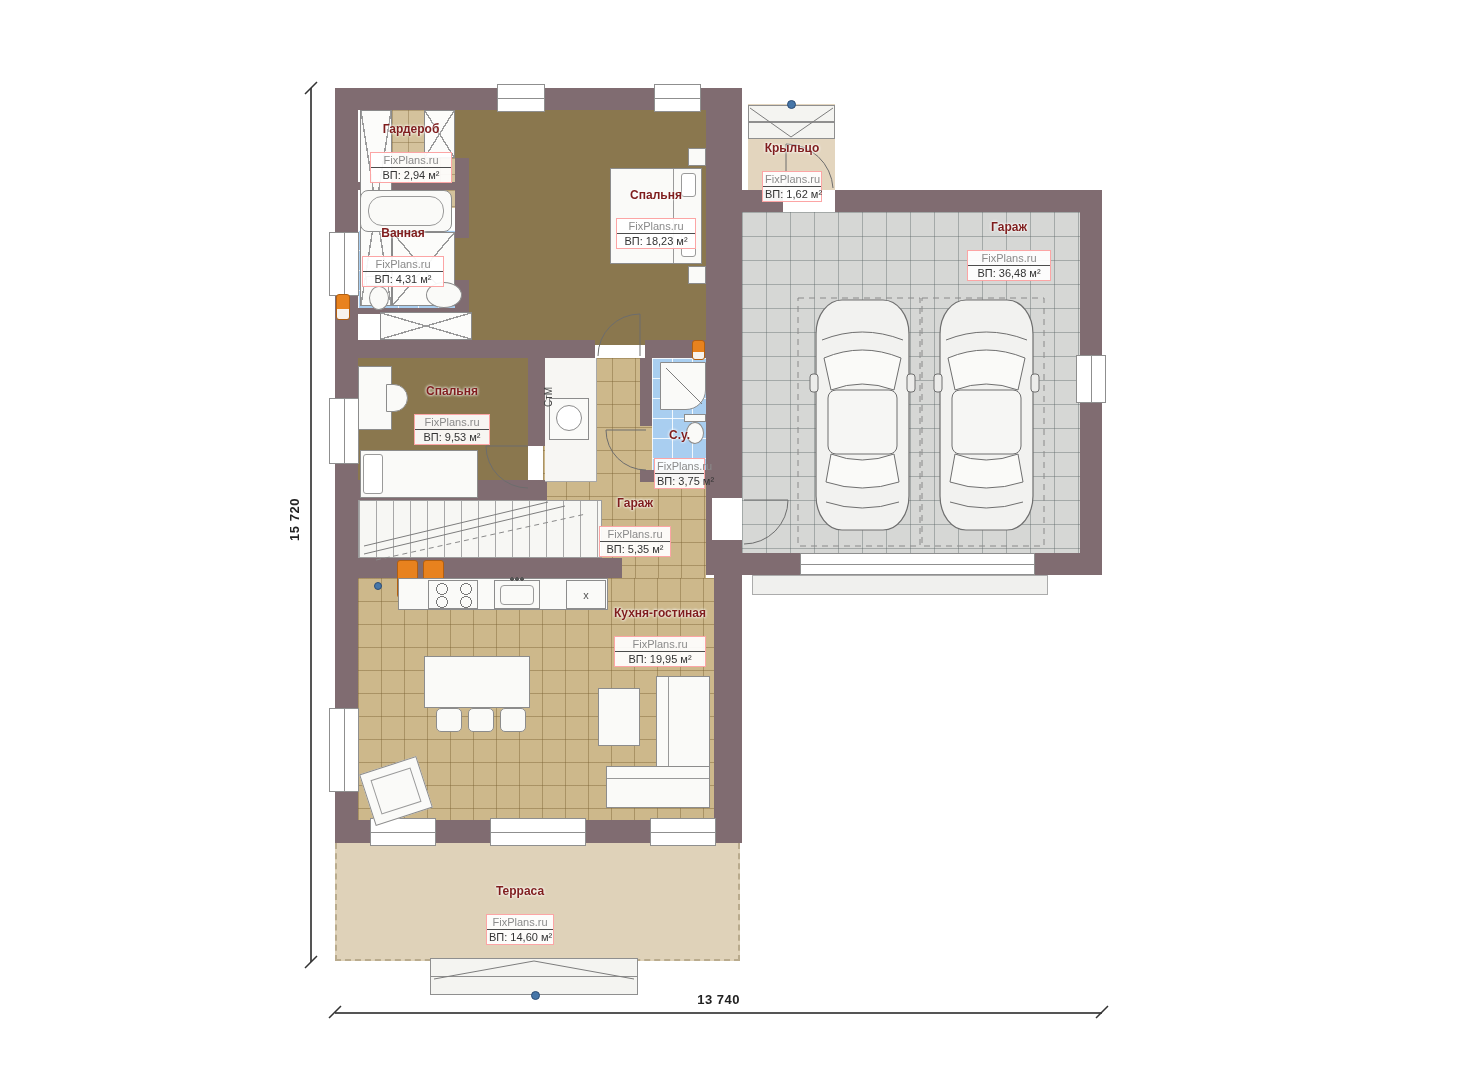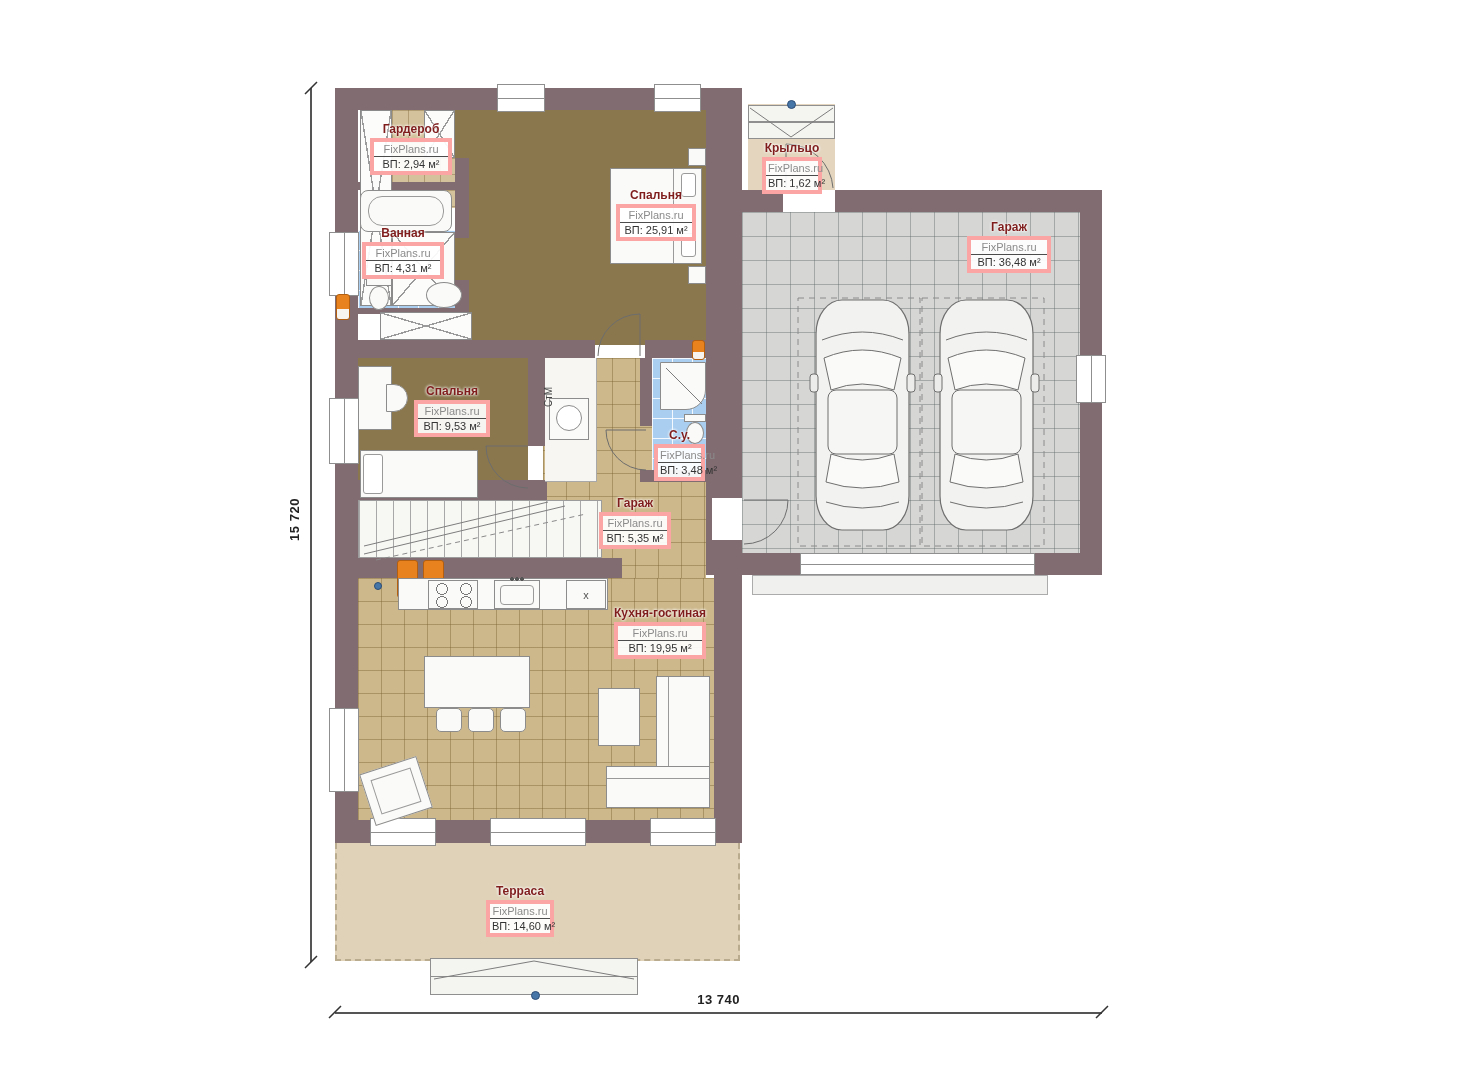--- a/index.html
+++ b/index.html
@@ -58,21 +58,21 @@
       radial-gradient(circle at 37px 21px,transparent 5px,#777 5px,#777 6px,transparent 6px);}
   .sofa-v{background-image:linear-gradient(90deg,transparent 0,transparent 11px,#999 11px,#999 12px,transparent 12px);}
   .sofa-h{background-image:linear-gradient(transparent 0,transparent 11px,#999 11px,#999 12px,transparent 12px);}
   .apron{position:absolute;background:#F0F0EE;border:1px solid #ababab;}
   .drum{position:absolute;border:1px solid #8c8c8c;border-radius:50%;background:#fff;}
 
   
   .rlabel{position:absolute;z-index:30;}
   .rname{font-size:12px;font-weight:bold;color:#7f1d1d;text-align:center;white-space:nowrap;
     text-shadow:0 0 3px #fff,0 0 3px #fff;}
-  .rbox{margin-top:2px;background:rgba(255,255,255,.93);border:4px solid #fca5a5;}
+  .rbox{margin-top:16px;background:rgba(255,255,255,.93);border:1px solid #fca5a5;}
   .rbrand{color:#8b8b8b;font-size:11px;text-align:center;padding:1px 2px;border-bottom:1px solid #4c4c4c;white-space:nowrap;}
   .rarea{color:#333;font-size:11px;text-align:center;padding:1px 2px;white-space:nowrap;}
 
   .stm{position:absolute;font-size:10px;color:#444;transform:rotate(-90deg);white-space:nowrap;z-index:12;}
   .xmark{position:absolute;font-size:11px;color:#555;z-index:12;display:flex;align-items:center;justify-content:center;}
 
   
   .dimline{position:absolute;background:#555;}
   .dimtext{position:absolute;font-size:13px;font-weight:bold;color:#222;letter-spacing:.5px;z-index:30;}
 
@@ -247,21 +247,21 @@
     <div class="rname">Ванная</div>
     <div class="rbox">
       <div class="rbrand">FixPlans.ru</div>
       <div class="rarea">ВП: 4,31 м²</div>
     </div>
   </div>
   <div class="rlabel" style="left:616px;top:188px;width:80px;">
     <div class="rname">Спальня</div>
     <div class="rbox">
       <div class="rbrand">FixPlans.ru</div>
-      <div class="rarea">ВП: 25,91 м²</div>
+      <div class="rarea">ВП: 18,23 м²</div>
     </div>
   </div>
   <div class="rlabel" style="left:754px;top:141px;width:68px;padding-left:8px;">
     <div class="rname">Крыльцо</div>
     <div class="rbox">
       <div class="rbrand">FixPlans.ru</div>
       <div class="rarea">ВП: 1,62 м²</div>
     </div>
   </div>
   <div class="rlabel" style="left:967px;top:220px;width:84px;">
@@ -275,21 +275,21 @@
     <div class="rname">Спальня</div>
     <div class="rbox">
       <div class="rbrand">FixPlans.ru</div>
       <div class="rarea">ВП: 9,53 м²</div>
     </div>
   </div>
   <div class="rlabel" style="left:654px;top:428px;width:51px;">
     <div class="rname">С.у.</div>
     <div class="rbox">
       <div class="rbrand">FixPlans.ru</div>
-      <div class="rarea">ВП: 3,48 м²</div>
+      <div class="rarea">ВП: 3,75 м²</div>
     </div>
   </div>
   <div class="rlabel" style="left:599px;top:496px;width:72px;">
     <div class="rname">Гараж</div>
     <div class="rbox">
       <div class="rbrand">FixPlans.ru</div>
       <div class="rarea">ВП: 5,35 м²</div>
     </div>
   </div>
   <div class="rlabel" style="left:614px;top:606px;width:92px;">

